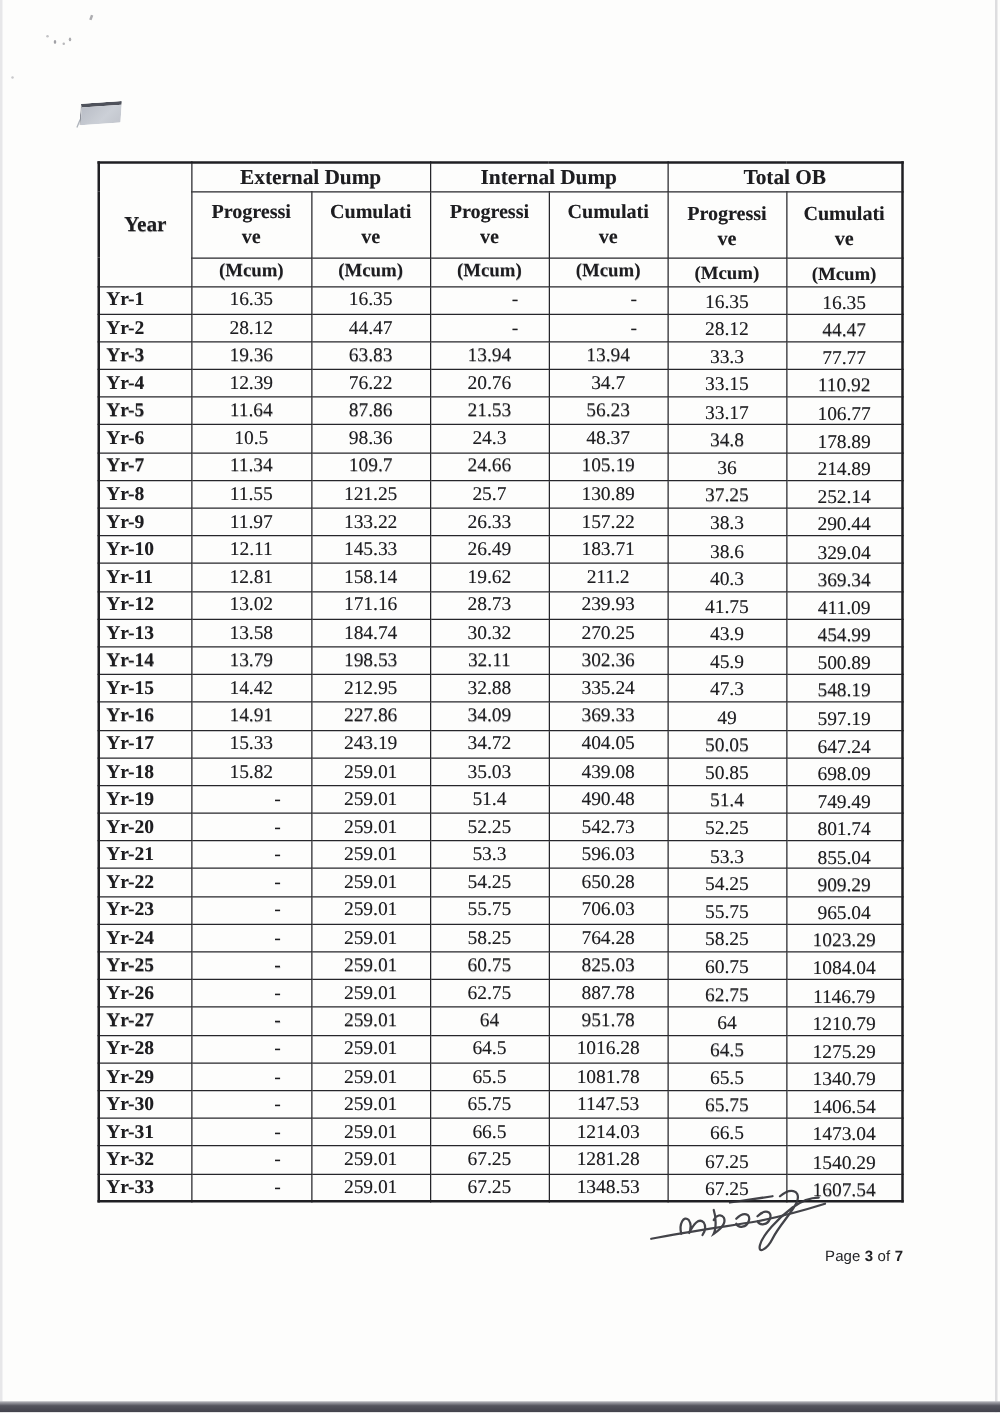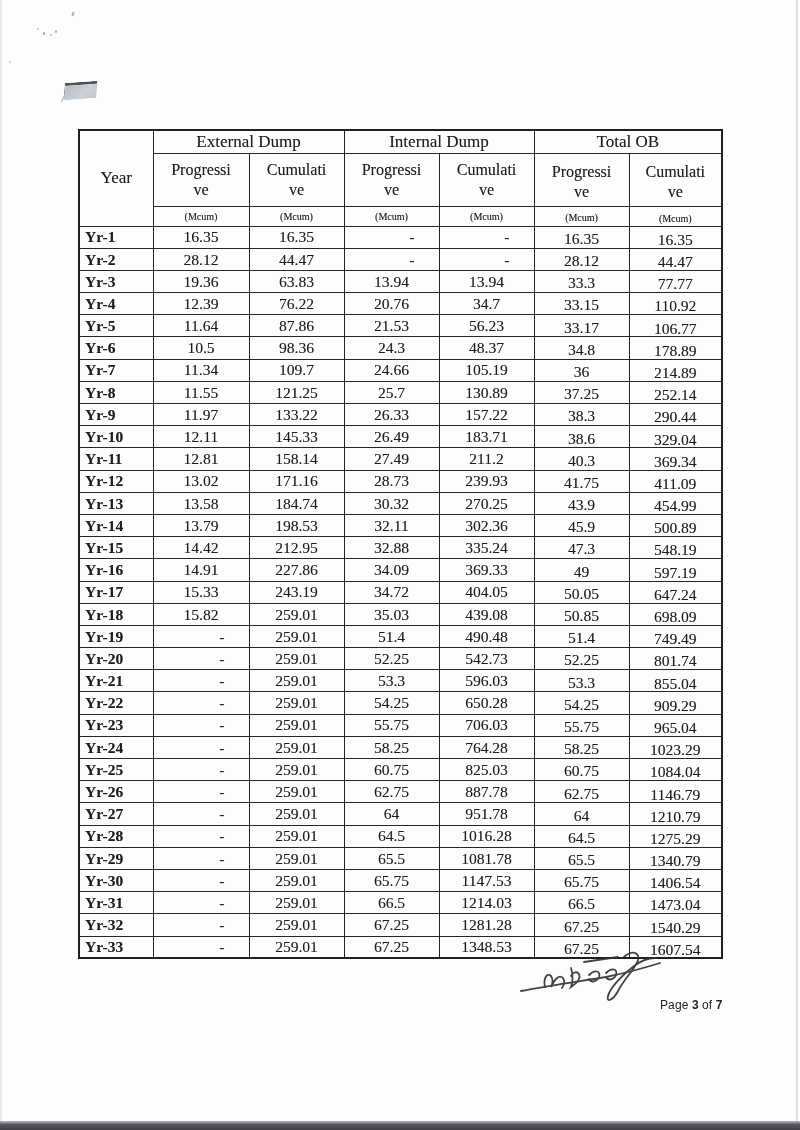--- a/index.html
+++ b/index.html
@@ -57,27 +57,27 @@
     border-collapse: collapse;
     table-layout: fixed;
     border: 2.2px solid #1f1f23;
     color: #1d1d20;
     text-shadow: 0.2px 0.2px 0.35px rgba(30,30,35,0.4);
   }
   .ob-table th, .ob-table td {
     border: 1.6px solid #26262a;
     overflow: hidden;
   }
-  thead th { font-weight: normal; text-align: center; vertical-align: middle; }
+  thead th { font-weight: bold; text-align: center; vertical-align: middle; }
   tr.group-row th { font-size: 17px; height: 23px; }
   tr.sub-row th {
     font-size: 16px; height: 53px;
     white-space: pre-line; line-height: 1.25; margin-top: 46px;
   }
-  tr.unit-row th { font-size: 10px; height: 20px; }
+  tr.unit-row th { font-size: 15px; height: 20px; }
   th.year-h { font-size: 16.5px; margin-left: 10px; }
   th.u-5 { padding-top: 3px; }
   th.u-6 { padding-top: 5px; }
   th.s-5, th.s-6 { padding-top: 4px; }
 
   tbody td {
     height: 22.2px;
     font-size: 15.5px;
     line-height: 1;
     vertical-align: middle;
@@ -245,21 +245,21 @@
           <td class="val col-2">145.33</td>
           <td class="val col-3">26.49</td>
           <td class="val col-4">183.71</td>
           <td class="val col-5">38.6</td>
           <td class="val col-6">329.04</td>
         </tr>
         <tr>
           <td class="year-cell">Yr-11</td>
           <td class="val col-1">12.81</td>
           <td class="val col-2">158.14</td>
-          <td class="val col-3">27.49</td>
+          <td class="val col-3">19.62</td>
           <td class="val col-4">211.2</td>
           <td class="val col-5">40.3</td>
           <td class="val col-6">369.34</td>
         </tr>
         <tr>
           <td class="year-cell">Yr-12</td>
           <td class="val col-1">13.02</td>
           <td class="val col-2">171.16</td>
           <td class="val col-3">28.73</td>
           <td class="val col-4">239.93</td>

